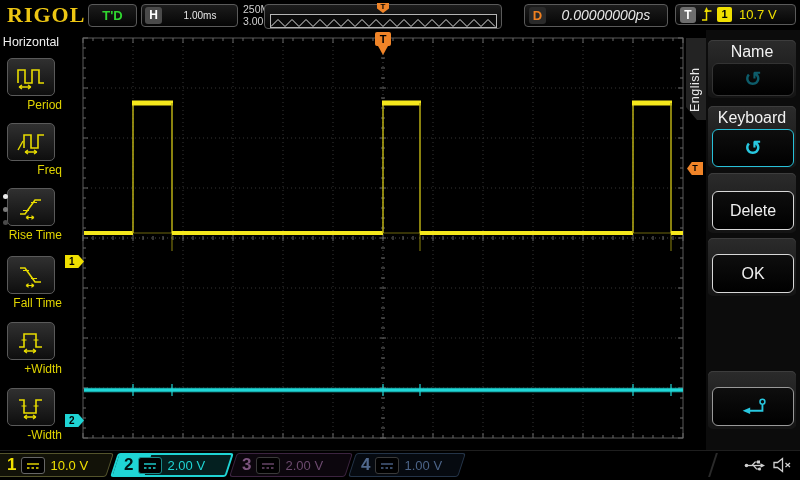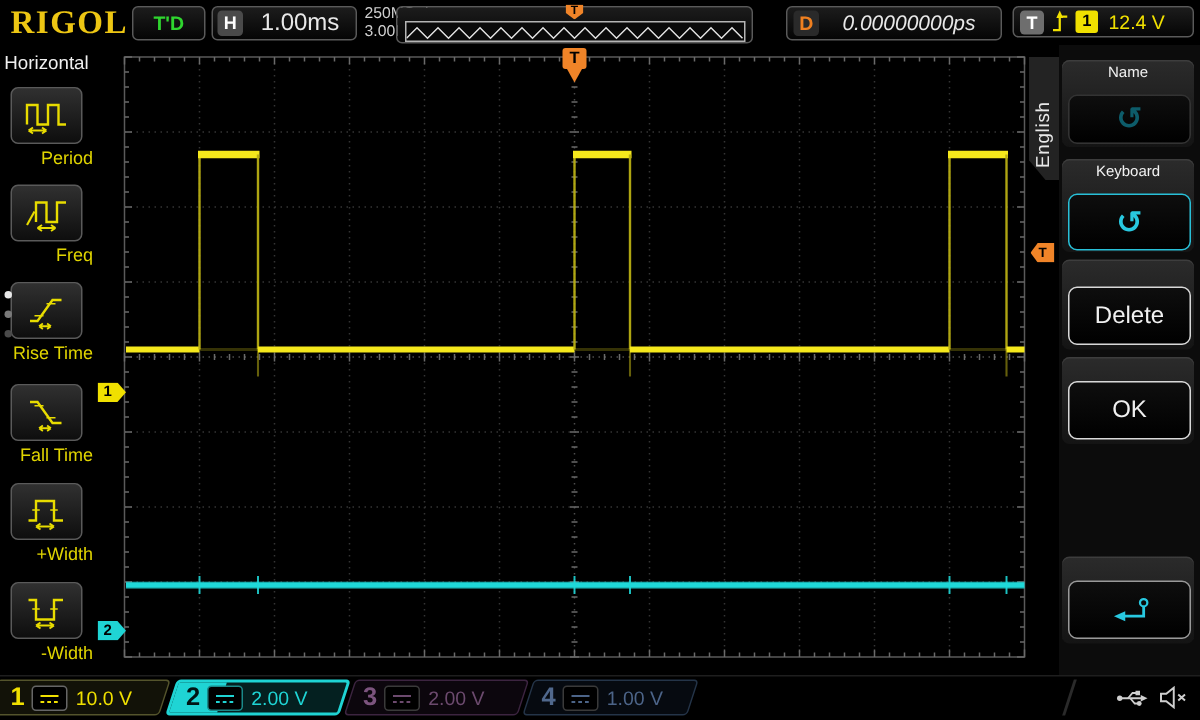--- a/index.html
+++ b/index.html
@@ -8,21 +8,21 @@
   
   .topbar{position:absolute;left:0;top:0;width:800px;height:30px;background:#000;border-bottom:1px solid #1c1c1c;}
   .logo{position:absolute;left:7px;top:2px;font-family:"Liberation Serif",serif;font-weight:bold;
     font-size:22px;letter-spacing:1px;color:#edc613;}
   .badgebox{position:absolute;border:1px solid #5a5a5a;border-radius:4px;background:linear-gradient(#1c1c1c,#050505);}
   .td{left:88px;top:4px;width:47px;height:21px;color:#2fd52f;font-weight:bold;font-size:13px;
     text-align:center;line-height:21px;}
   .hbox{left:141px;top:4px;width:95px;height:21px;}
   .hletter{position:absolute;left:3px;top:2px;width:17px;height:17px;background:#4a4a4a;border-radius:3px;
     color:#fff;font-weight:bold;font-size:12px;text-align:center;line-height:17px;}
-  .hval{position:absolute;left:24px;top:0;width:68px;height:21px;color:#e8e8e8;font-size:16px;
+  .hval{position:absolute;left:24px;top:0;width:68px;height:21px;color:#e8e8e8;font-size:10px;
     text-align:center;line-height:21px;}
   .rate{position:absolute;left:243px;top:3px;color:#d0d0d0;font-size:10.5px;line-height:12px;white-space:nowrap;}
   .preview{left:264px;top:4px;width:236px;height:23px;}
   .previn{position:absolute;left:5px;top:9px;width:225px;height:12px;border:1px solid #b5b5b5;background:#0a0a0a;}
   .ptrig{position:absolute;left:112px;top:-2px;width:12px;height:10px;background:#f08428;
     clip-path:polygon(0 0,100% 0,100% 55%,50% 100%,0 55%);color:#000;font-size:8px;font-weight:bold;
     text-align:center;line-height:8px;}
   .dbox{left:524px;top:4px;width:142px;height:21px;}
   .dletter{position:absolute;left:4px;top:2px;width:17px;height:17px;background:#2a2a2a;border-radius:3px;
     color:#f08020;font-weight:bold;font-size:13px;text-align:center;line-height:17px;}
@@ -57,21 +57,21 @@
     text-align:center;line-height:13px;}
   .readout{position:absolute;left:84px;top:437px;color:#e8dc00;font-family:"DejaVu Sans Mono",monospace;font-size:11.5px;}
   
   .engtab{position:absolute;left:686px;top:38px;width:20px;height:82px;background:#232323;
     clip-path:polygon(0 0,100% 0,100% 100%,55% 100%,0 84%);}
   .engtab span{position:absolute;left:2px;top:4px;width:16px;height:70px;writing-mode:vertical-rl;
     transform:rotate(180deg);color:#e8e8e8;font-size:12.5px;letter-spacing:.5px;}
   .rightmenu{position:absolute;left:706px;top:30px;width:94px;height:420px;background:#0c0c0c;}
   .card{position:absolute;left:2px;width:88px;border-radius:5px;background:linear-gradient(#2b2b2b,#141414);
     box-shadow:inset 0 1px 0 #3d3d3d;}
-  .card .cap{color:#f2f2f2;font-size:10px;text-align:center;padding-top:3px;}
+  .card .cap{color:#f2f2f2;font-size:16px;text-align:center;padding-top:3px;}
   .softbtn{position:absolute;left:4px;width:80px;border-radius:6px;background:linear-gradient(#0e0e0e,#000);
     display:flex;align-items:center;justify-content:center;color:#f0f0f0;font-size:16px;}
   .rot{font-family:"DejaVu Sans",sans-serif;font-size:21px;font-weight:bold;line-height:1;}
   
   .bottombar{position:absolute;left:0;top:450px;width:800px;height:30px;background:#000;border-top:1px solid #1e1e1e;}
   .chblock{position:absolute;top:2px;height:24px;transform:skewX(-18deg);border-radius:3px;box-sizing:border-box;}
   .chin{transform:skewX(18deg);height:100%;display:flex;align-items:center;gap:5px;padding:0 6px;}
   .chnum{font-size:17px;font-weight:bold;line-height:24px;}
   .coup{width:22px;height:15px;border:1px solid #666;border-radius:3px;background:#000;
     display:flex;align-items:center;justify-content:center;flex:none;}
@@ -114,21 +114,21 @@
       <div class="dval">0.00000000ps</div>
     </div>
 
     <div class="badgebox tbox">
       <div class="tletter">T</div>
       <svg width="13" height="17" viewBox="0 0 13 17">
         <path d="M2,14 H6.5 V5 H11.5" stroke="#f0e000" stroke-width="1.5" fill="none"></path>
         <polygon points="6.5,1 4.2,6 8.8,6" fill="#f0e000"></polygon>
       </svg>
       <div class="chbadge">1</div>
-      <div class="tlevel">12.4 V</div>
+      <div class="tlevel">10.7 V</div>
     </div>
   </div>
 
   <div class="leftmenu">
     <div class="lm-title">Horizontal</div>
 
     <div class="lm-item" style="top:28px;">
       <div class="lm-btn">
         <svg width="32" height="28" viewBox="0 0 32 28">
           <path d="M3,20 V7 H10 V20 H17 V7 H24 V20 H29" stroke="#e8dc00" stroke-width="1.6" fill="none"></path>

